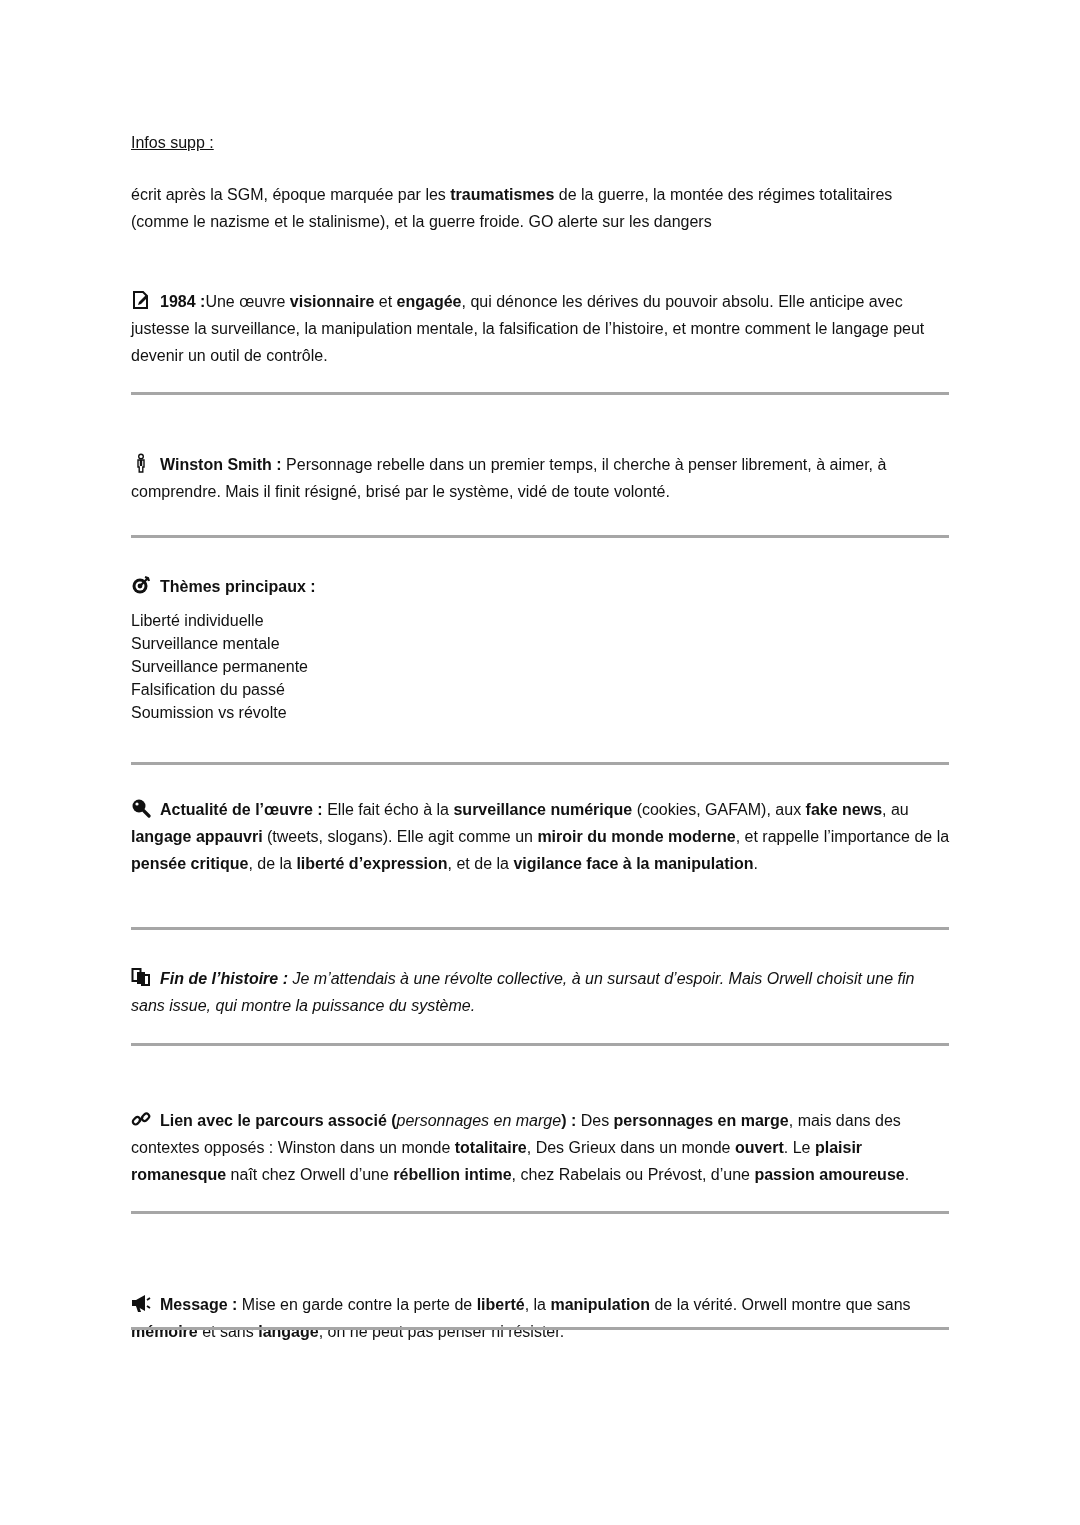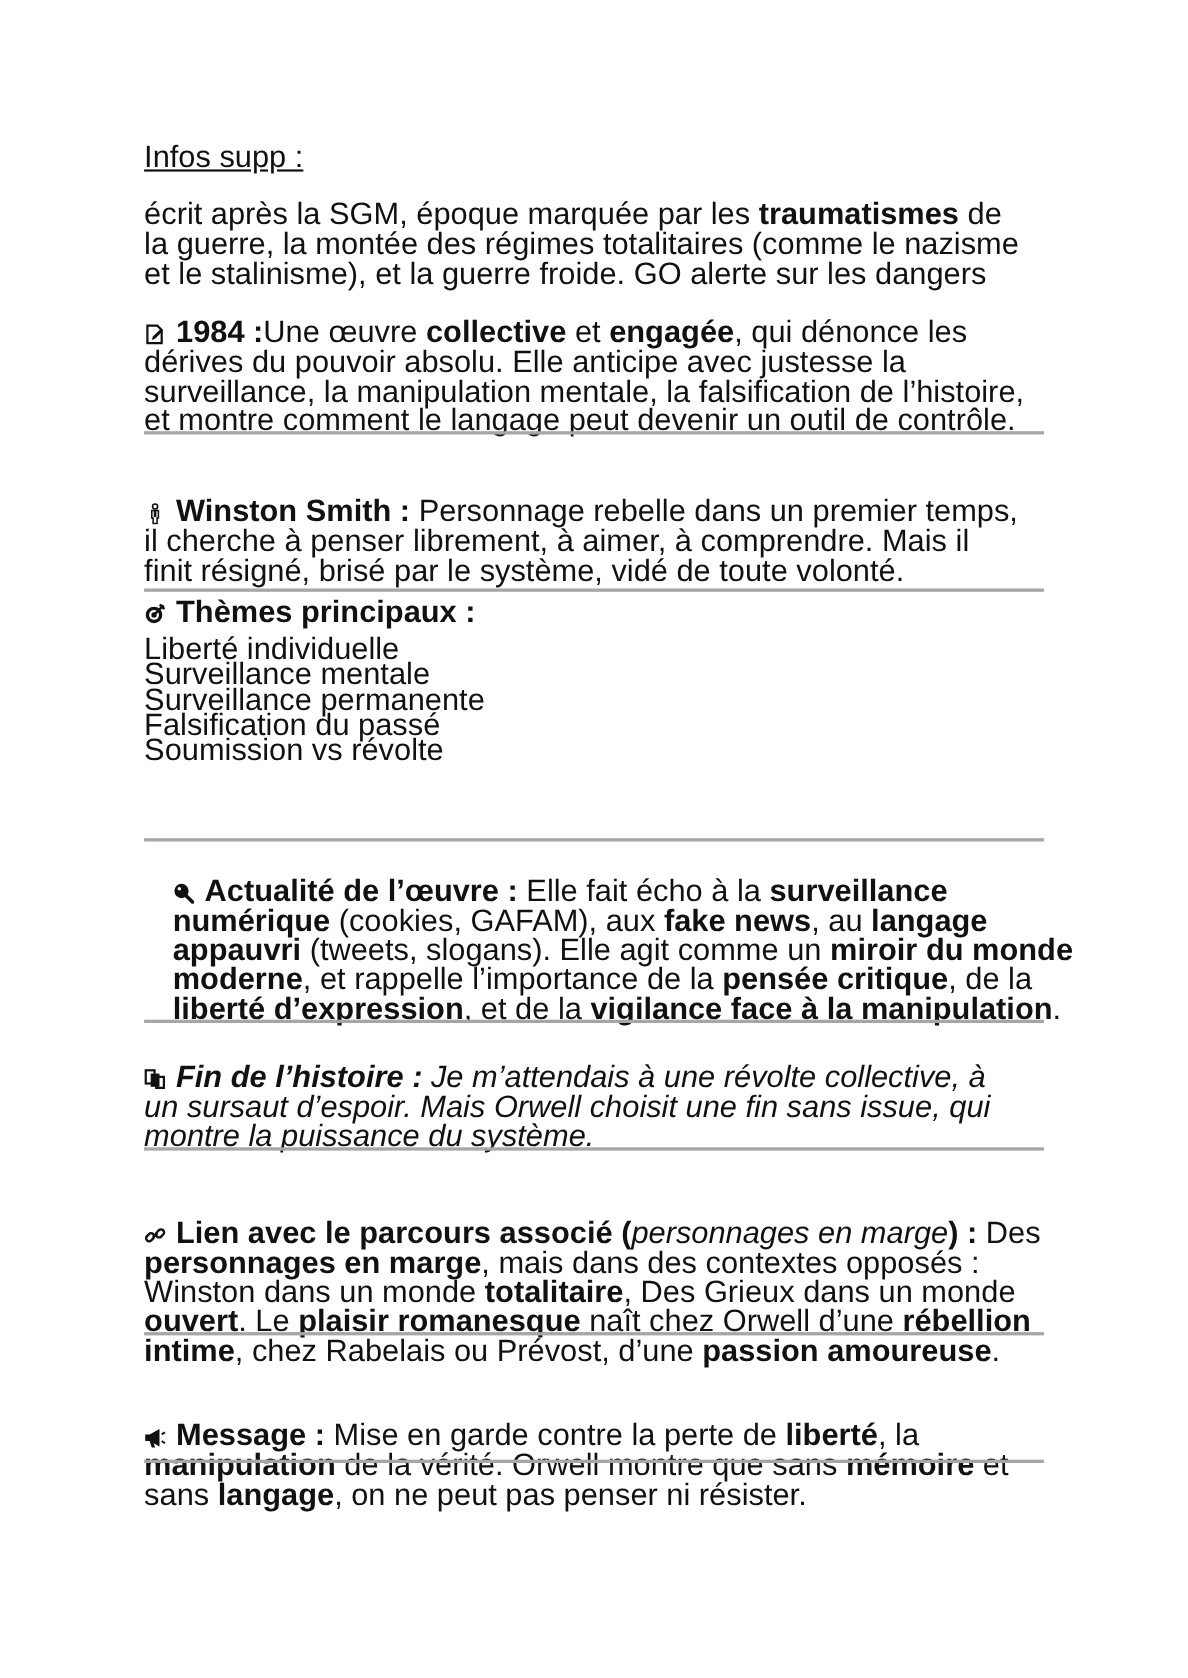--- a/index.html
+++ b/index.html
@@ -2,21 +2,21 @@
 <html><head>
   <meta charset="utf-8">
   <style>
     html, body { margin: 0; padding: 0; background: #ffffff; }
     body {
       width: 1080px; height: 1525px; position: relative; overflow: hidden;
       font-family: "Liberation Sans", sans-serif;
       color: #111111;
     }
     .page { position: absolute; left: 131px; top: 0; width: 820px; }
-    .blk { position: absolute; left: 0; width: 820px; font-size: 28px; line-height: 26.8px; }
+    .blk { position: absolute; left: 0; width: 820px; font-size: 16px; line-height: 26.8px; }
     .title { text-decoration: underline; }
     .list { line-height: 23px; }
     .divider {
       position: absolute; left: 0; width: 818px; height: 3px; background: #a6a6a6;
     }
     .ico {
       display: inline-block; width: 20px; height: 20px; vertical-align: -3px; margin-right: 9px;
     }
     .ico svg { width: 20px; height: 20px; display: block; }
     b { font-weight: bold; }
@@ -25,51 +25,51 @@
 <body>
 
 <div class="page">
   <div class="blk title" style="top:130px;">Infos supp :</div>
   <div class="blk" style="top:182px; width:800px;"><span>écrit après la SGM, époque marquée par les </span><b>traumatismes</b><span> de la guerre, la montée des régimes totalitaires (comme le nazisme et le stalinisme), et la guerre froide. GO alerte sur les dangers</span></div>
 
   <div class="blk" style="top:289px;">
       <div><span class="ico"><svg viewBox="0 0 20 20">
             <path d="M3 2h9l4 4v12H3z" fill="none" stroke="#111" stroke-width="2"></path>
             <path d="M7 15l1-3 7-7 2 2-7 7z" fill="#111"></path>
-          </svg></span><b>1984 :</b><span>Une œuvre </span><b>collective</b><span> et </span><b>engagée</b><span>, qui dénonce les dérives du pouvoir absolu. Elle anticipe avec justesse la surveillance, la manipulation mentale, la falsification de l’histoire, et montre comment le langage peut devenir un outil de contrôle.</span></div>
+          </svg></span><b>1984 :</b><span>Une œuvre </span><b>visionnaire</b><span> et </span><b>engagée</b><span>, qui dénonce les dérives du pouvoir absolu. Elle anticipe avec justesse la surveillance, la manipulation mentale, la falsification de l’histoire, et montre comment le langage peut devenir un outil de contrôle.</span></div>
     </div>
   <div class="divider" style="top:392px;"></div>
 
   <div class="blk" style="top:420px; width:800px;margin-top:32px;">
       <div><span class="ico"><svg viewBox="0 0 20 20">
             <circle cx="10" cy="3.5" r="2.3" fill="none" stroke="#111" stroke-width="1.4"></circle>
             <path d="M7 7h6v7h-1.2v5h-3.6v-5H7z" fill="none" stroke="#111" stroke-width="1.4"></path>
             <rect x="8.8" y="7" width="2.4" height="6" fill="#111"></rect>
           </svg></span><b>Winston Smith :</b><span> Personnage rebelle dans un premier temps, il cherche à penser librement, à aimer, à comprendre. Mais il finit résigné, brisé par le système, vidé de toute volonté.</span></div>
     </div>
   <div class="divider" style="top:535px;"></div>
 
-  <div class="blk" style="top:543px;">
+  <div class="blk" style="top:574px;">
       <div><span class="ico"><svg viewBox="0 0 20 20">
             <circle cx="9" cy="11" r="7.5" fill="#111"></circle>
             <circle cx="9" cy="11" r="4.5" fill="#fff"></circle>
             <circle cx="9" cy="11" r="2.4" fill="#111"></circle>
             <path d="M9 11l8-8M14 2l3 1 1 3" stroke="#111" stroke-width="2.2" fill="none"></path>
           </svg></span><b>Thèmes principaux :</b></div>
       <div class="list" style="margin-top: 8px;">
         <div>Liberté individuelle</div>
         <div>Surveillance mentale</div>
         <div>Surveillance permanente</div>
         <div>Falsification du passé</div>
         <div>Soumission vs révolte</div>
       </div>
     </div>
   <div class="divider" style="top:762px;"></div>
 
-  <div class="blk" style="top:797px;margin-left:26px;">
+  <div class="blk" style="top:797px;">
       <div><span class="ico"><svg viewBox="0 0 20 20">
             <circle cx="8" cy="8" r="6.5" fill="#111"></circle>
             <circle cx="6" cy="6" r="1.6" fill="#fff"></circle>
             <path d="M12.5 12.5l5.5 5.5" stroke="#111" stroke-width="3.2" stroke-linecap="round"></path>
           </svg></span><b>Actualité de l’œuvre :</b><span> Elle fait écho à la </span><b>surveillance numérique</b><span> (cookies, GAFAM), aux </span><b>fake news</b><span>, au </span><b>langage appauvri</b><span> (tweets, slogans). Elle agit comme un </span><b>miroir du monde moderne</b><span>, et rappelle l’importance de la </span><b>pensée critique</b><span>, de la </span><b>liberté d’expression</b><span>, et de la </span><b>vigilance face à la manipulation</b><span>.</span></div>
     </div>
   <div class="divider" style="top:927px;"></div>
 
   <div class="blk" style="top:966px; width:800px;font-style:italic;">
       <div><span class="ico"><svg viewBox="0 0 20 20">

